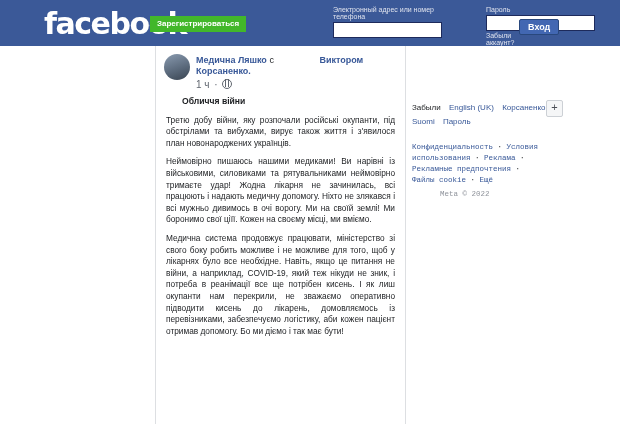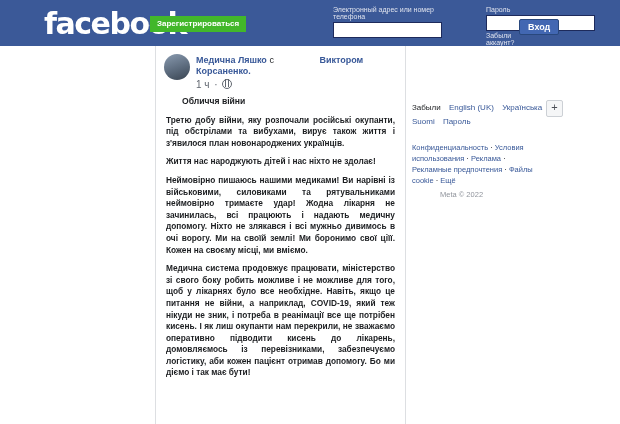--- a/index.html
+++ b/index.html
@@ -186,21 +186,21 @@
     font-size: 8.3px;
     line-height: 11.6px;
     color: #1c1e21;
     text-align: justify;
   }
   .post-body .lead {
     font-weight: bold;
     margin: 0 0 7px 16px;
     font-size: 8.6px;
   }
-  .post-body p { margin: 0 0 7px 0; font-weight: bold; }
+  .post-body p { margin: 0 0 7px 0; }
 
   
   .right-col {
     position: absolute;
     left: 412px;
     top: 56px;
     width: 150px;
     font-size: 8px;
     color: #385898;
     line-height: 12px;
@@ -231,20 +231,21 @@
     border-radius: 2px;
   }
   .footer-links {
     position: absolute;
     left: 412px;
     top: 96px;
     width: 130px;
     font-size: 7.5px;
     line-height: 11px;
     color: #385898;
+    font-family: Liberation Mono, monospace;
   }
   .footer-links a {
     color: #385898;
     text-decoration: none;
   }
   .footer-links .sep { color: #1c1e21; }
   .copyright {
     color: #90949c;
     margin-top: 3px;
     display: block;
@@ -289,33 +290,32 @@
           <span>1 ч</span>
           <span class="dot-sep">·</span>
           <span class="globe-icon"></span>
         </div>
       </div>
     </div>
 
     <div class="post-body">
       <p class="lead">Обличчя війни</p>
       <p>Третю добу війни, яку розпочали російські окупанти, під обстрілами та вибухами, вирує також життя і з'явилося план новонароджених українців.</p>
-      <p>Життя нас народжують дітей і нас ніхто не здолає!</p>
       <p>Неймовірно пишаюсь нашими медиками! Ви нарівні із військовими, силовиками та рятувальниками неймовірно тримаєте удар! Жодна лікарня не зачинилась, всі працюють і надають медичну допомогу. Ніхто не злякався і всі мужньо дивимось в очі ворогу. Ми на своїй землі! Ми боронимо свої ціїї. Кожен на своєму місці, ми вміємо.</p>
       <p>Медична система продовжує працювати, міністерство зі свого боку робить можливе і не можливе для того, щоб у лікарнях було все необхідне. Навіть, якщо це питання не війни, а наприклад, COVID-19, який теж нікуди не зник, і потреба в реанімації все ще потрібен кисень. І як лиш окупанти нам перекрили, не зважаємо оперативно підводити кисень до лікарень, домовляємось із перевізниками, забезпечуємо логістику, аби кожен пацієнт отримав допомогу. Бо ми діємо і так має бути!</p>
 
     </div>
 
   </div>
 
   <div class="right-col">
     <div class="locale-row">
       <a href="#" class="current">Забыли</a>
       <a href="#">English (UK)</a>
-      <a href="#">Українська</a>
+      <a href="#">Корсаненко</a>
     </div>
     <div class="locale-row">
       <a href="#">Suomi</a>
       <a href="#">Пароль</a>
     </div>
     <div class="plus-box">+</div>
   </div>
 
   <div class="footer-links">
     <a href="#">Конфиденциальность</a><span class="sep"> · </span><a href="#">Условия использования</a><span class="sep"> · </span><a href="#">Реклама</a><span class="sep"> · </span><a href="#">Рекламные предпочтения</a><span class="sep"> · </span><a href="#">Файлы cookie</a><span class="sep"> · </span><a href="#">Ещё</a>

